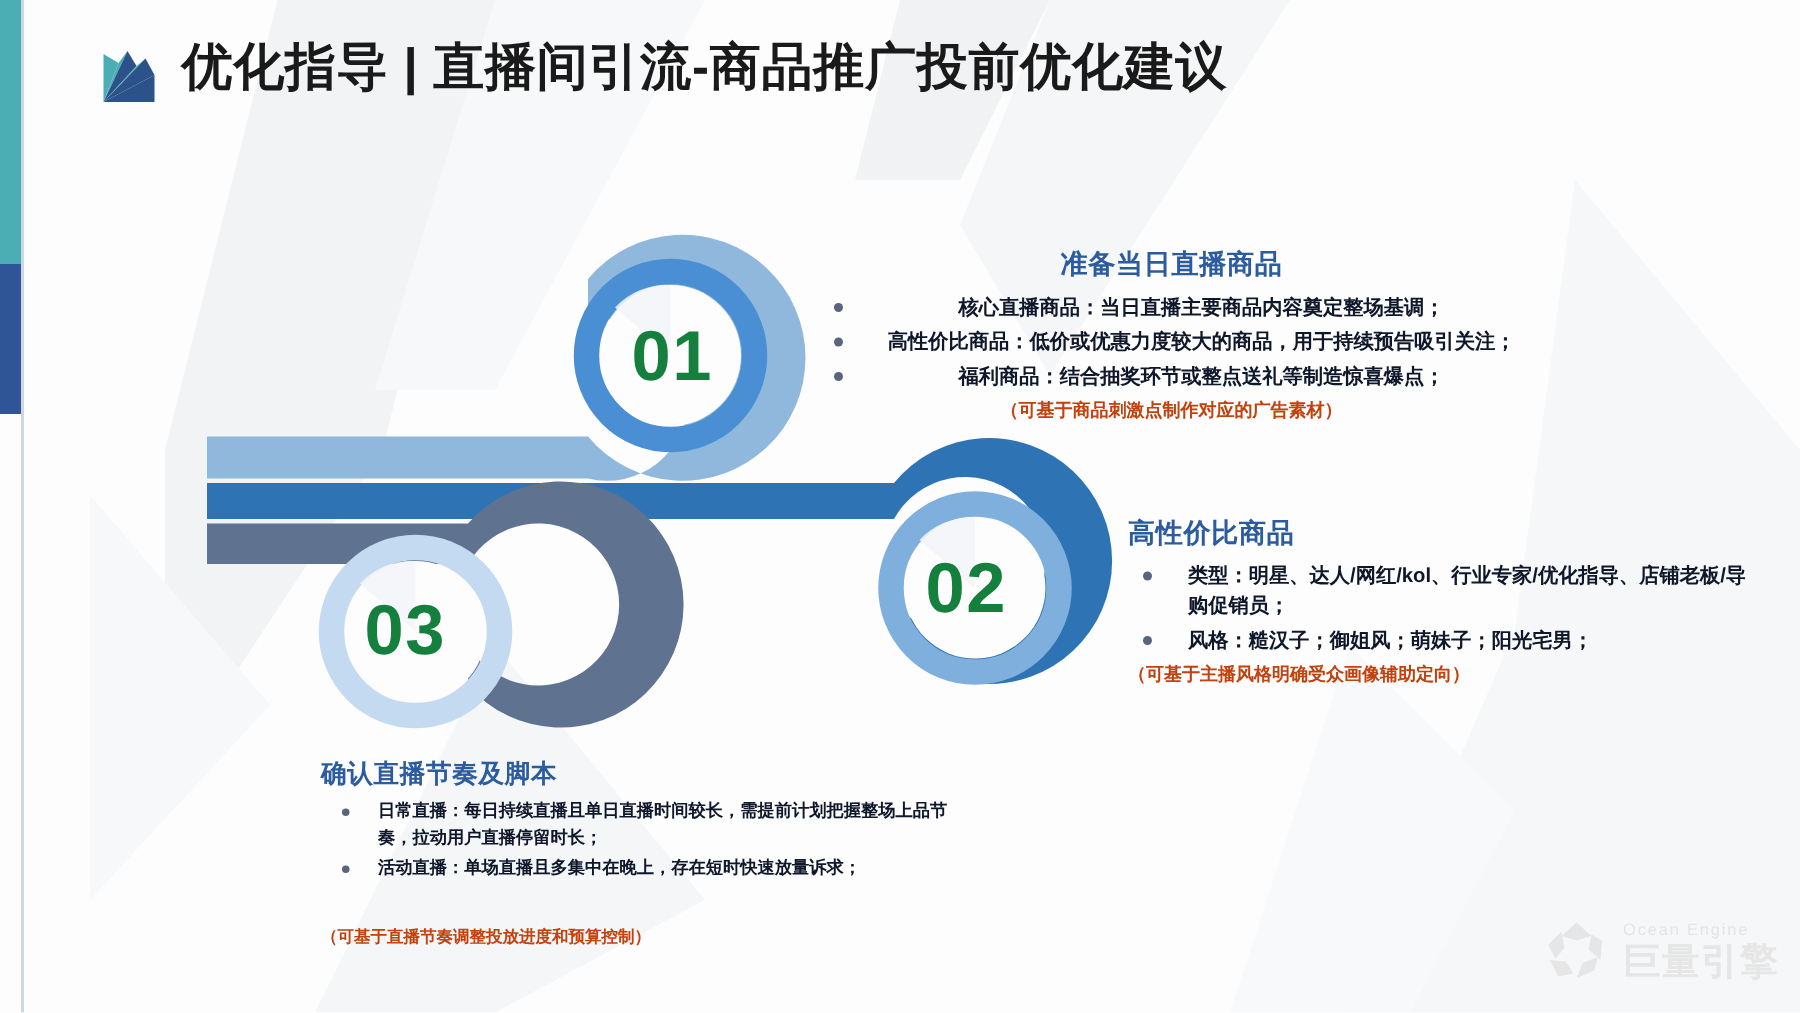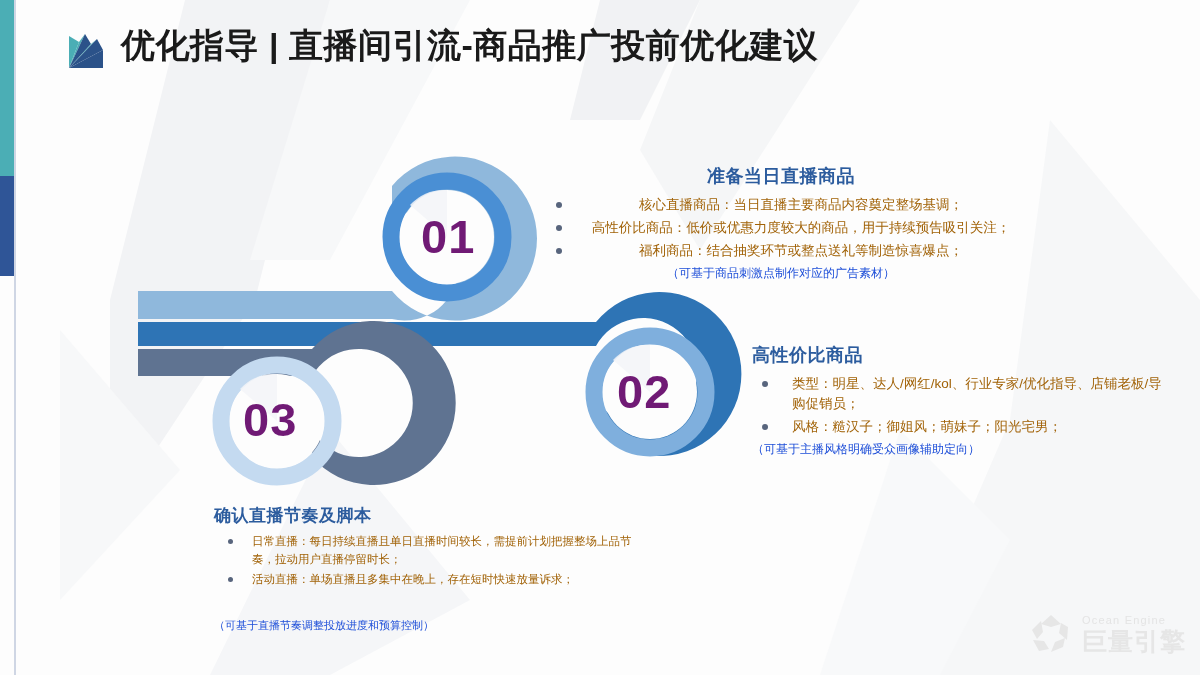--- a/index.html
+++ b/index.html
@@ -34,41 +34,41 @@
   
   .block{position:absolute;z-index:12;}
   .block h3{
     margin:0 0 7px 0;font-size:18px;font-weight:bold;color:#2C5C9E;
     letter-spacing:.5px;line-height:1.2;
   }
   .block.small h3{font-size:17px;}
   ul.bul{list-style:none;margin:0;padding:0;}
   ul.bul li{
     position:relative;padding-left:40px;margin-bottom:3px;
-    font-size:13.5px;color:#a16207;line-height:1.5;
+    font-size:13.5px;color:#0f172a;line-height:1.5;font-weight:bold;
   }
   ul.bul li::before{
     content:"";position:absolute;left:10px;top:7px;
     width:6px;height:6px;border-radius:50%;background:#58657D;
   }
-  .note{font-size:12px;color:#1d4ed8;line-height:1.5;margin-top:1px;}
+  .note{font-size:12px;color:#c2410c;line-height:1.5;margin-top:1px;font-weight:bold;}
 
   .block.small ul.bul li{font-size:11.5px;padding-left:38px;line-height:1.55;margin-bottom:2px;}
   .block.small ul.bul li::before{width:5px;height:5px;top:6px;left:14px;}
   .block.small .note{font-size:11px;margin-top:28px;}
 
   
   #blk1{left:546px;top:166px;width:470px;text-align:center;}
   #blk2{left:752px;top:345px;width:420px;}
   #blk3{left:214px;top:506px;width:420px;}
 
   
   .numlab{
     position:absolute;z-index:14;font-size:47px;font-weight:bold;
-    color:#701a75;letter-spacing:1px;line-height:1;
+    color:#15803d;letter-spacing:1px;line-height:1;
     font-family:"Liberation Sans","DejaVu Sans",sans-serif;
   }
   #num1{left:421px;top:213px;}
   #num2{left:617px;top:368px;}
   #num3{left:243px;top:396px;}
 
   
   .wm{position:absolute;right:14px;bottom:18px;z-index:12;display:flex;align-items:center;opacity:1;}
   .wm .wm-txt{margin-left:8px;display:flex;flex-direction:column;line-height:1;}
   .wm .wm-en{font-size:11px;color:#e4e4e4;letter-spacing:1.2px;margin-bottom:3px;}

